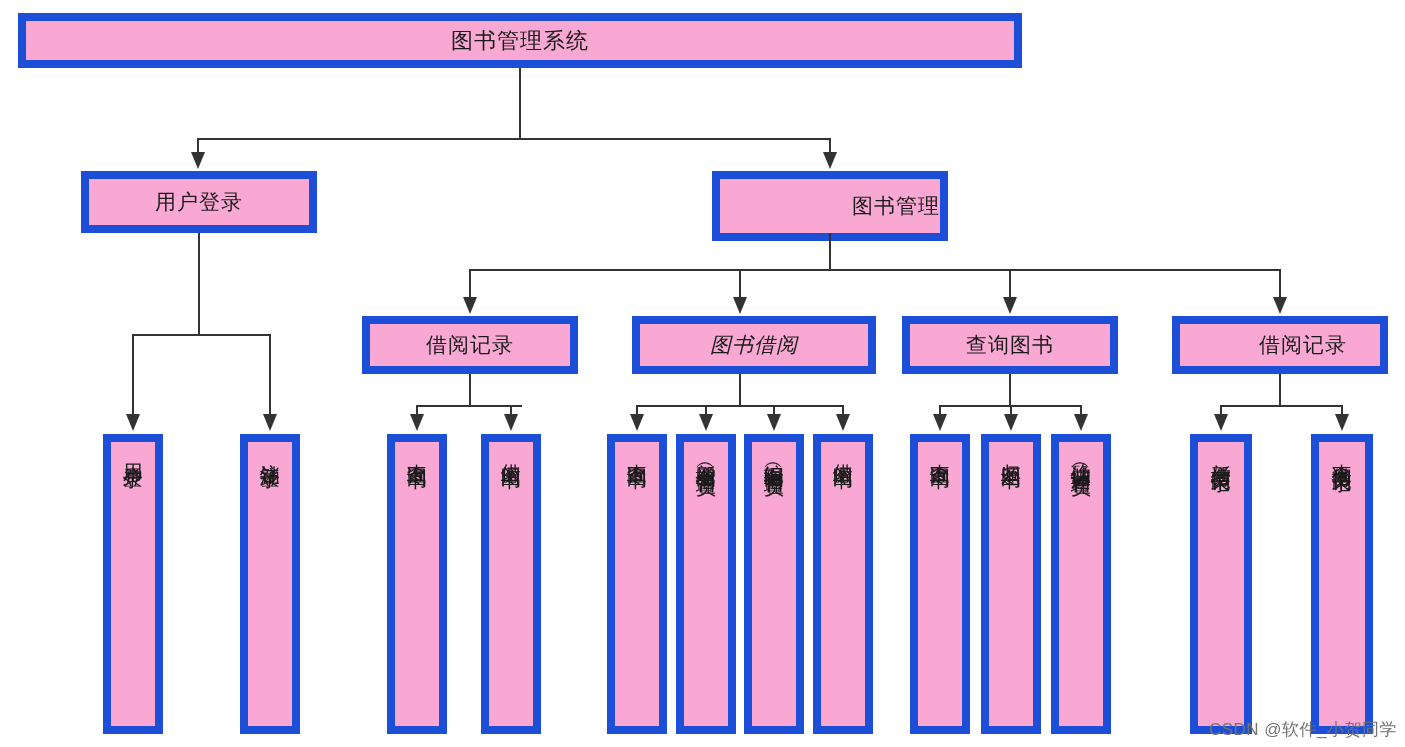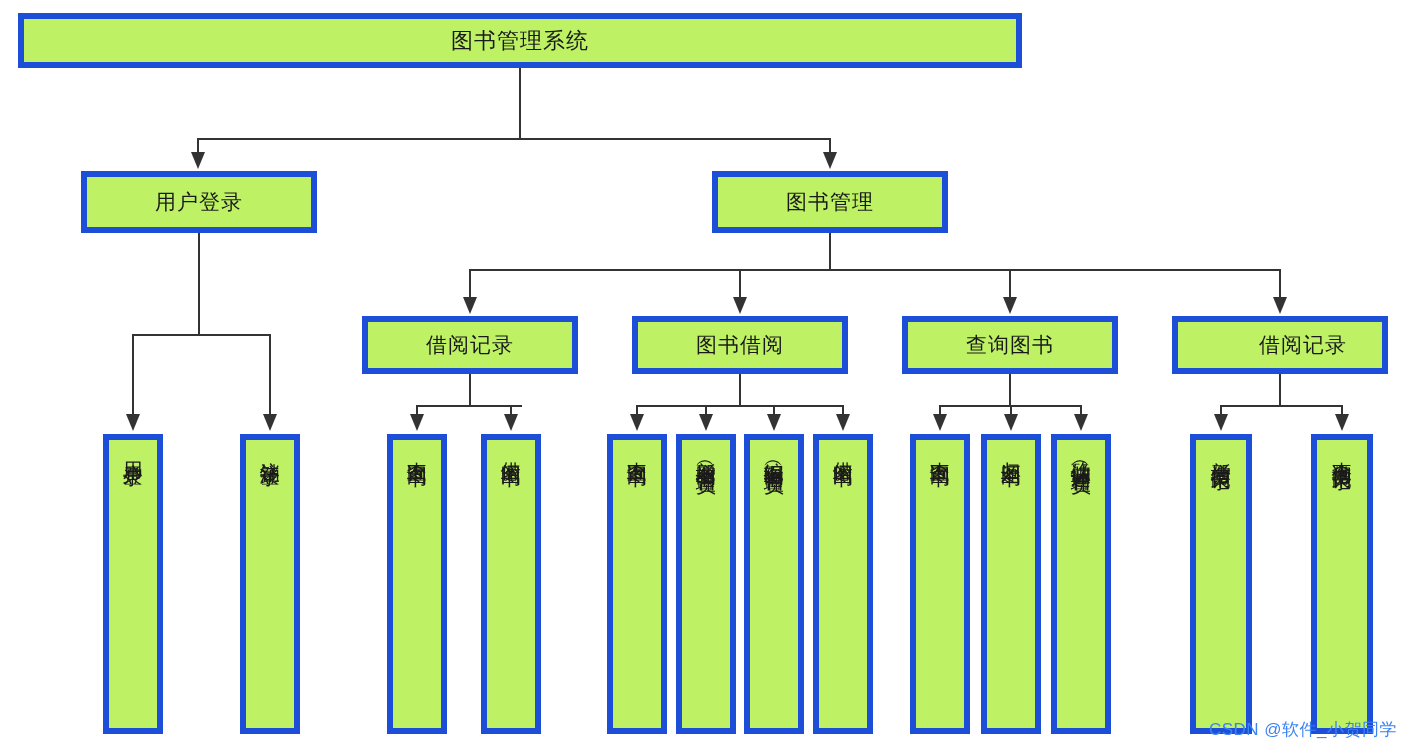--- a/index.html
+++ b/index.html
@@ -11,22 +11,22 @@
     position: relative;
     width: 1405px;
     height: 747px;
     background: #ffffff;
     font-family: "Liberation Sans", "DejaVu Sans", sans-serif;
     overflow: hidden;
   }
   .node {
     position: absolute;
     box-sizing: border-box;
-    border: 6px solid #1d4ed8;
-    background: #bef264;
+    border: 8px solid #1d4ed8;
+    background: #f9a8d4;
     display: flex;
     align-items: center;
     justify-content: center;
     color: #1a1a1a;
   }
   .node-label {
     line-height: 1.15;
     letter-spacing: 1px;
     white-space: nowrap;
   }
@@ -64,21 +64,21 @@
     height: 0;
     border-left: 7px solid transparent;
     border-right: 7px solid transparent;
     border-top: 17px solid #333333;
   }
   .watermark {
     position: absolute;
     right: 8px;
     bottom: 6px;
     font-size: 17px;
-    color: #3b82f6;
+    color: #737373;
     letter-spacing: 0.5px;
     white-space: nowrap;
     font-family: "Liberation Sans", "DejaVu Sans", sans-serif;
   }
 </style>
 </head>
 <body>
 
 <div id="canvas">
 
@@ -89,21 +89,21 @@
   <div class="conn vline" style="left:519px; top:68px; height:71px;"></div>
   <div class="conn hline" style="left:197px; top:138px; width:634px;"></div>
   <div class="conn vline" style="left:197px; top:138px; height:18px;"></div>
   <div class="arrow" style="left:191px; top:152px;"></div>
   <div class="conn vline" style="left:829px; top:138px; height:18px;"></div>
   <div class="arrow" style="left:823px; top:152px;"></div>
 
   <div class="node h" style="left:81px; top:171px; width:236px; height:62px;">
     <span class="node-label">用户登录</span>
   </div>
-  <div class="node h" style="left:712px; top:171px; width:236px; height:62px;">
+  <div class="node h" style="left:712px; top:171px; width:236px; height:70px;justify-content:flex-end;">
     <span class="node-label">图书管理</span>
   </div>
 
   <div class="conn vline" style="left:198px; top:233px; height:102px;"></div>
   <div class="conn hline" style="left:132px; top:334px; width:138px;"></div>
   <div class="conn vline" style="left:132px; top:334px; height:84px;"></div>
   <div class="arrow" style="left:126px; top:414px;"></div>
   <div class="conn vline" style="left:269px; top:334px; height:84px;"></div>
   <div class="arrow" style="left:263px; top:414px;"></div>
 
@@ -114,21 +114,21 @@
   <div class="conn vline" style="left:739px; top:269px; height:31px;"></div>
   <div class="arrow" style="left:733px; top:297px;"></div>
   <div class="conn vline" style="left:1009px; top:269px; height:31px;"></div>
   <div class="arrow" style="left:1003px; top:297px;"></div>
   <div class="conn vline" style="left:1279px; top:269px; height:31px;"></div>
   <div class="arrow" style="left:1273px; top:297px;"></div>
 
   <div class="node h" style="left:362px; top:316px; width:216px; height:58px;">
     <span class="node-label">借阅记录</span>
   </div>
-  <div class="node h" style="left:632px; top:316px; width:216px; height:58px;">
+  <div class="node h" style="left:632px; top:316px; width:244px; height:58px;font-style:italic;">
     <span class="node-label">图书借阅</span>
   </div>
   <div class="node h" style="left:902px; top:316px; width:216px; height:58px;">
     <span class="node-label">查询图书</span>
   </div>
   <div class="node h" style="left:1172px; top:316px; width:216px; height:58px;padding-left:46px;">
     <span class="node-label">借阅记录</span>
   </div>
 
   <div class="conn vline" style="left:469px; top:374px; height:32px;"></div>

